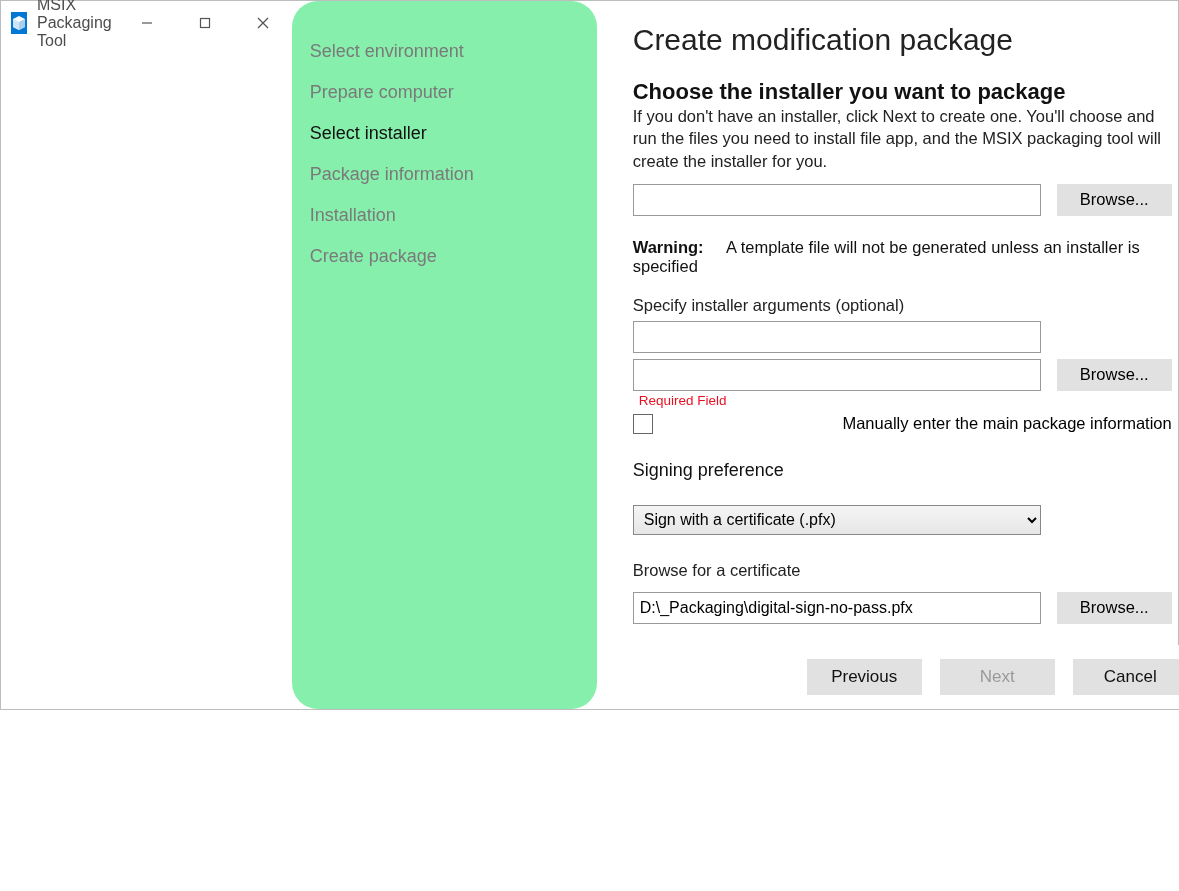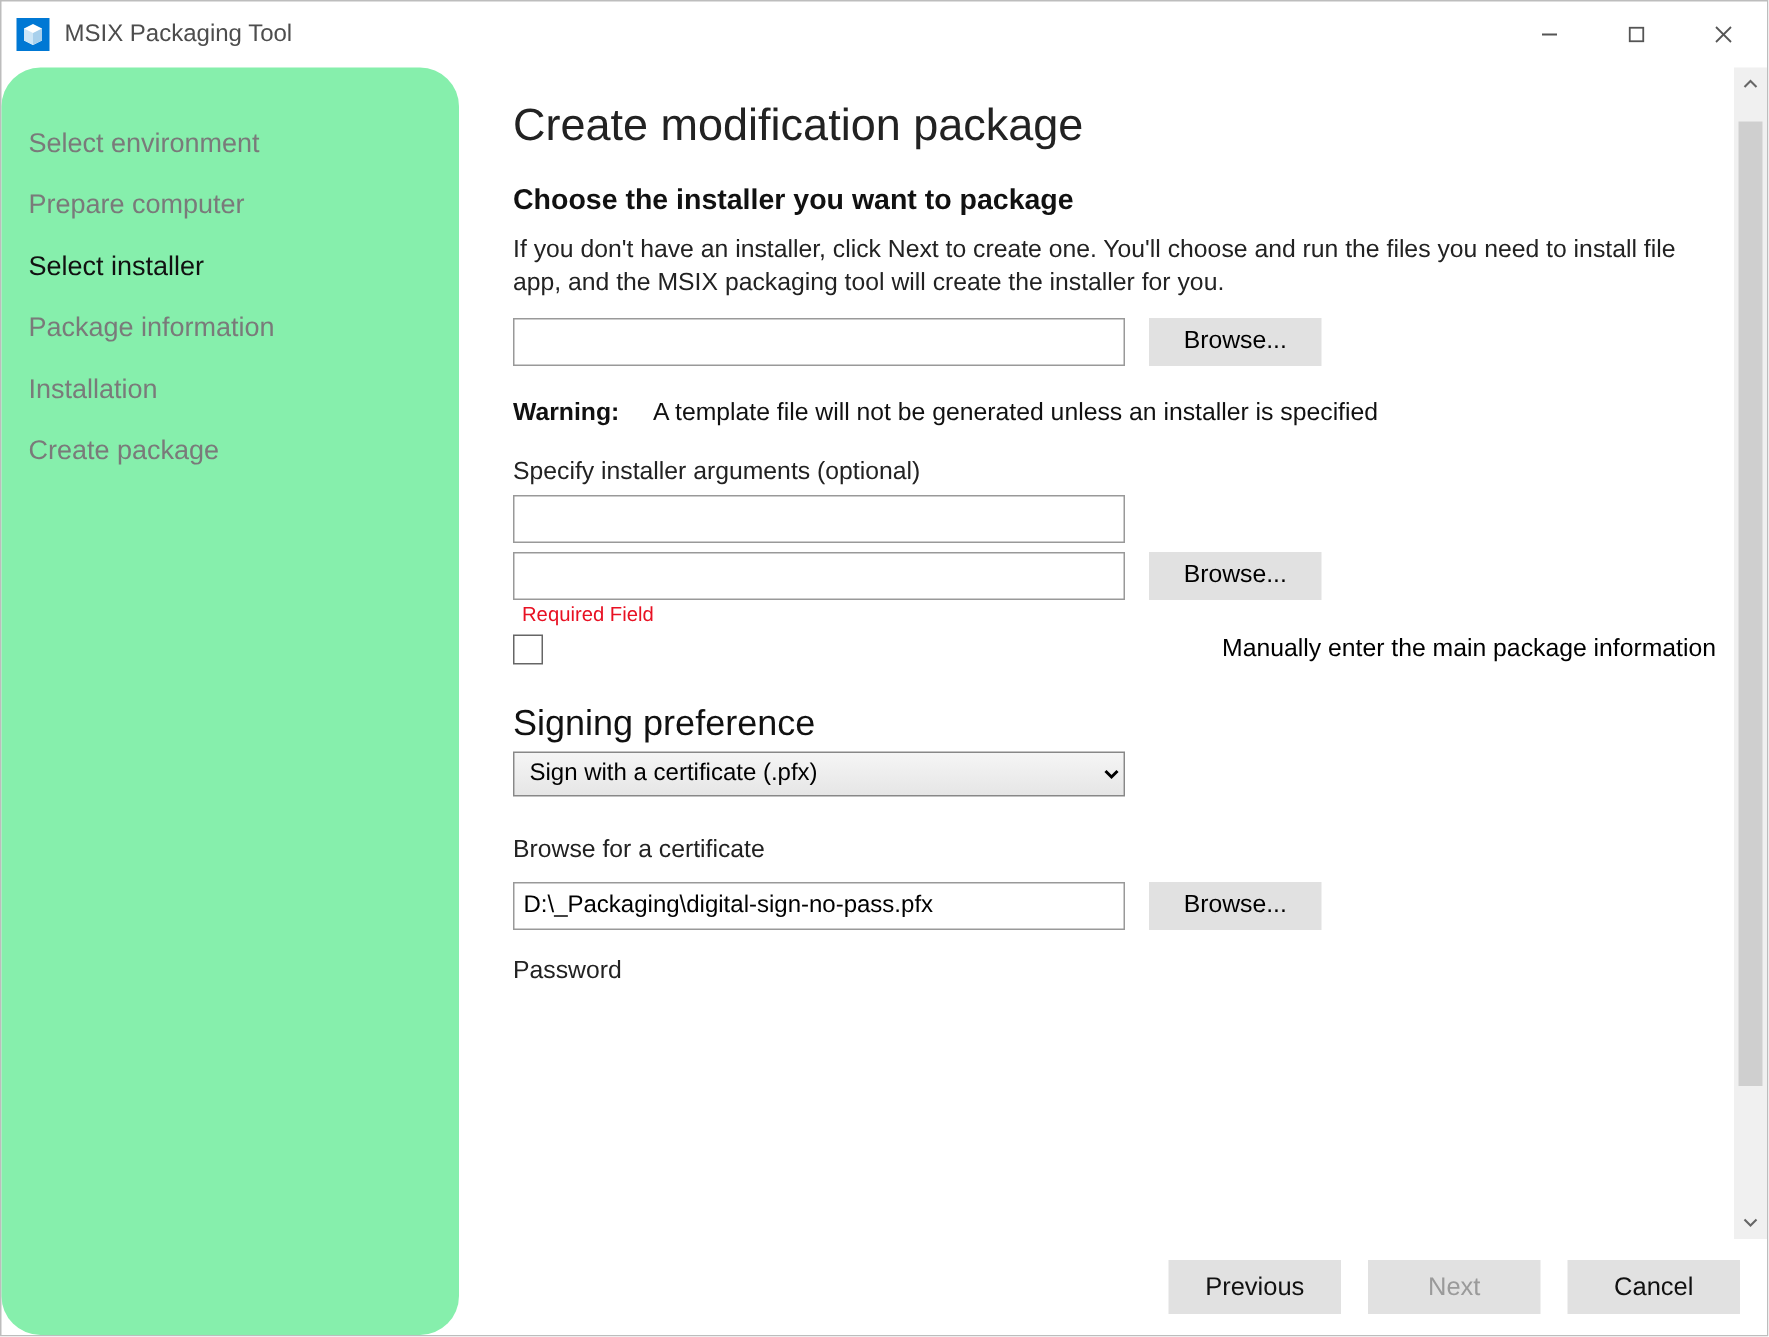--- a/index.html
+++ b/index.html
@@ -1,34 +1,34 @@
 <!DOCTYPE html>
 <html><head>
 <meta charset="utf-8">
 <style>
   * { box-sizing: border-box; margin: 0; padding: 0; font-family: "Segoe UI", Tahoma, sans-serif; }
   html, body { width: 1179px; height: 891px; overflow: hidden; background: #fff; }
-  .window { width: 1179px; height: 891px; border: 1px solid #bdbdbd; display: flex; flex-direction: column; }
+  .window { width: 1179px; height: 710px; border: 1px solid #bdbdbd; display: flex; }
   .titlebar { height: 44px; display: flex; align-items: center; padding-left: 10px; }
   .titlebar .app-icon { width: 22px; height: 22px; background: #0078d4; display:flex; align-items:center; justify-content:center; margin-right: 10px; }
   .titlebar .app-icon svg { display:block; }
   .titlebar .title-text { font-size: 16px; color: #4d4d4d; }
   .win-controls { margin-left: auto; display: flex; }
   .win-btn { width: 58px; height: 44px; display:flex; align-items:center; justify-content:center; color:#555; }
   .win-btn svg { stroke:#555; }
   .body { flex:1; display:flex; min-height:0; }
   .sidebar { width: 305px; background: #86efac; padding: 30px 0 0 18px; border-radius: 26px; }
   .sidebar .step { font-size: 18px; color: #7a7a7a; padding: 10px 0; cursor: default; }
   .sidebar .step.active { color: #111; }
   .main { flex:1; display:flex; flex-direction:column; min-height:0; position:relative; }
   .content-wrap { flex:1; display:flex; min-height:0; }
   .content { flex:1; padding: 22px 12px 0 36px; overflow:hidden; }
   h1.page-title { font-size: 30px; font-weight: 400; color:#222; margin-bottom: 22px; }
-  h2.section { font-size: 19px; font-weight: 600; color:#111; margin-top: 4px; margin-bottom: 10px; }
-  h2.section.sub { font-size: 24px; font-weight:400; margin-top: 26px; margin-bottom:4px;}
+  h2.section { font-size: 22px; font-weight: 600; color:#111; margin-top: 4px; }
+  h2.section.sub { font-size: 18px; font-weight:400; margin-top: 26px; margin-bottom:24px;}
   p.desc { font-size: 16.5px; color:#222; line-height: 1.35; margin-bottom: 12px; }
   .row { display:flex; align-items:center; gap:16px; margin-bottom: 6px; }
   input.text { width: 408px; height: 32px; border:1px solid #999; padding: 2px 6px; font-size:16px; background:#fff; outline:none; }
   button.browse { width: 115px; height: 32px; background:#e1e1e1; border:none; font-size:16.5px; color:#000000; cursor:pointer; }
   .warning-row { margin-top: 22px; margin-bottom: 20px; }
   .warning-label { font-weight:700; font-size:16.5px; color:#111; margin-right: 18px; }
   .warning-text { font-size:16.5px; color:#111; }
   .field-label { font-size:16.5px; color:#222; margin-bottom:6px; margin-top: 6px; display:block;}
   .error-text { color:#e81123; font-size:13.5px; margin-top:2px; margin-left:6px;}
   .checkbox-row { display:flex; align-items:center; gap:10px; margin-top:6px;justify-content:space-between;}

